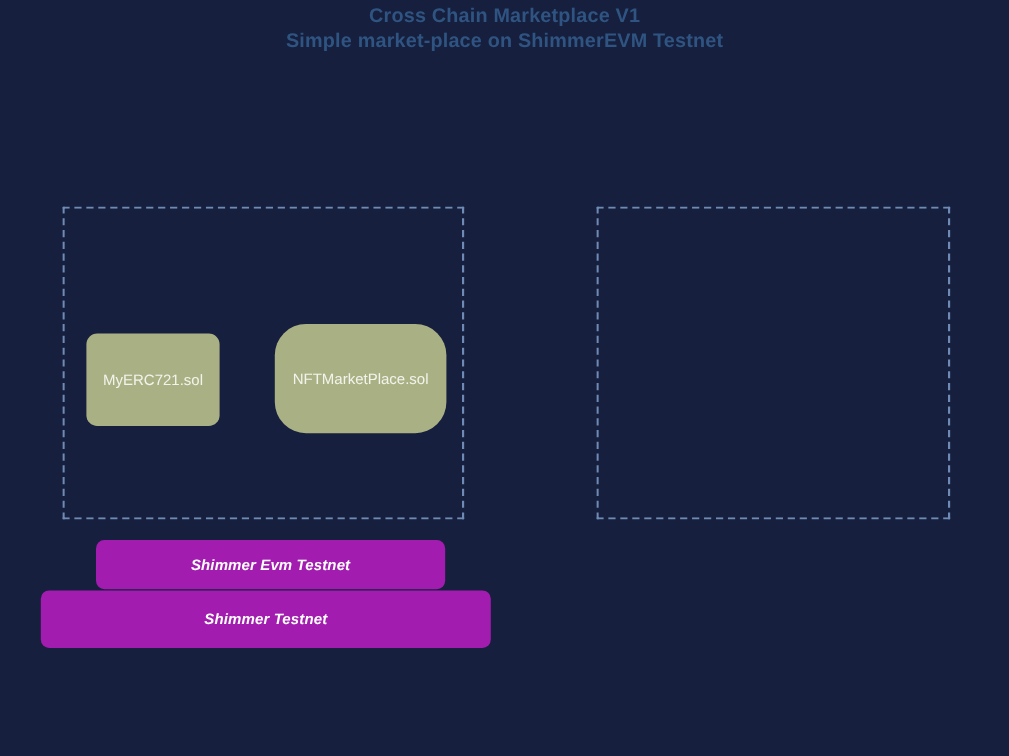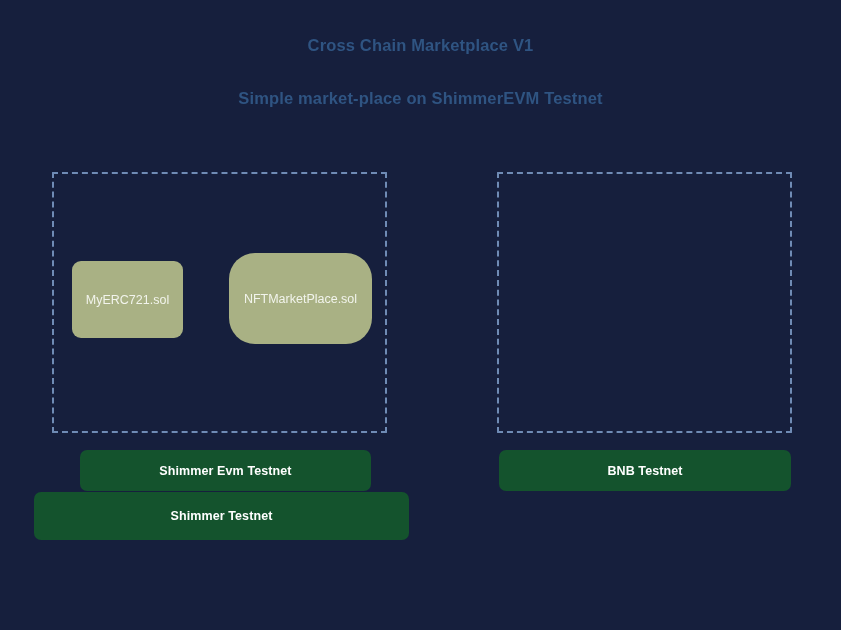--- a/index.html
+++ b/index.html
@@ -32,21 +32,20 @@
     padding-top: 3px;
     user-select: none;
   }
   .title-line {
     display: block;
     color: #2f5482;
     font-weight: bold;
     font-size: 16.5px;
     line-height: 21px;
     letter-spacing: 0.15px;
-    margin-top: 32px;
   }
 
   
   .group-box {
     position: absolute;
     border: 2px dashed #6f8bb5;
     border-radius: 1px;
     box-sizing: border-box;
     background: transparent;
   }
@@ -71,52 +70,54 @@
     display: flex;
     align-items: center;
     justify-content: center;
     box-sizing: border-box;
     color: #f2f4ec;
     font-size: 12.5px;
     font-weight: normal;
     text-align: center;
     user-select: none;
     cursor: pointer;
+    margin-top: 17px;
   }
   .node-erc721 {
     left: 72px;
     top: 261px;
     width: 111px;
     height: 77px;
   }
   .node-market {
     left: 229px;
     top: 253px;
     width: 143px;
     height: 91px;
     border-radius: 26px;
   }
 
   
   .net-btn {
     position: absolute;
-    background: #14532d;
+    background: #a21caf;
     border: none;
     border-radius: 7px;
     color: #ffffff;
     font-weight: bold;
     font-size: 12.5px;
     letter-spacing: 0.1px;
     display: flex;
     align-items: center;
     justify-content: center;
     box-sizing: border-box;
     cursor: pointer;
     font-family: "Liberation Sans", sans-serif;
     padding: 0;
+    font-style: italic;
   }
   .btn-shimmer-evm {
     left: 80px;
     top: 450px;
     width: 291px;
     height: 41px;
   }
   .btn-bnb {
     left: 499px;
     top: 450px;
@@ -143,17 +144,16 @@
   <div class="group-box group-left"></div>
 
   <div class="group-box group-right"></div>
 
   <div class="node node-erc721">MyERC721.sol</div>
 
   <div class="node node-market">NFTMarketPlace.sol</div>
 
   <button class="net-btn btn-shimmer-evm">Shimmer Evm Testnet</button>
 
-  <button class="net-btn btn-bnb">BNB Testnet</button>
 
   <button class="net-btn btn-shimmer">Shimmer Testnet</button>
 
 </div>
 
 </body></html>

